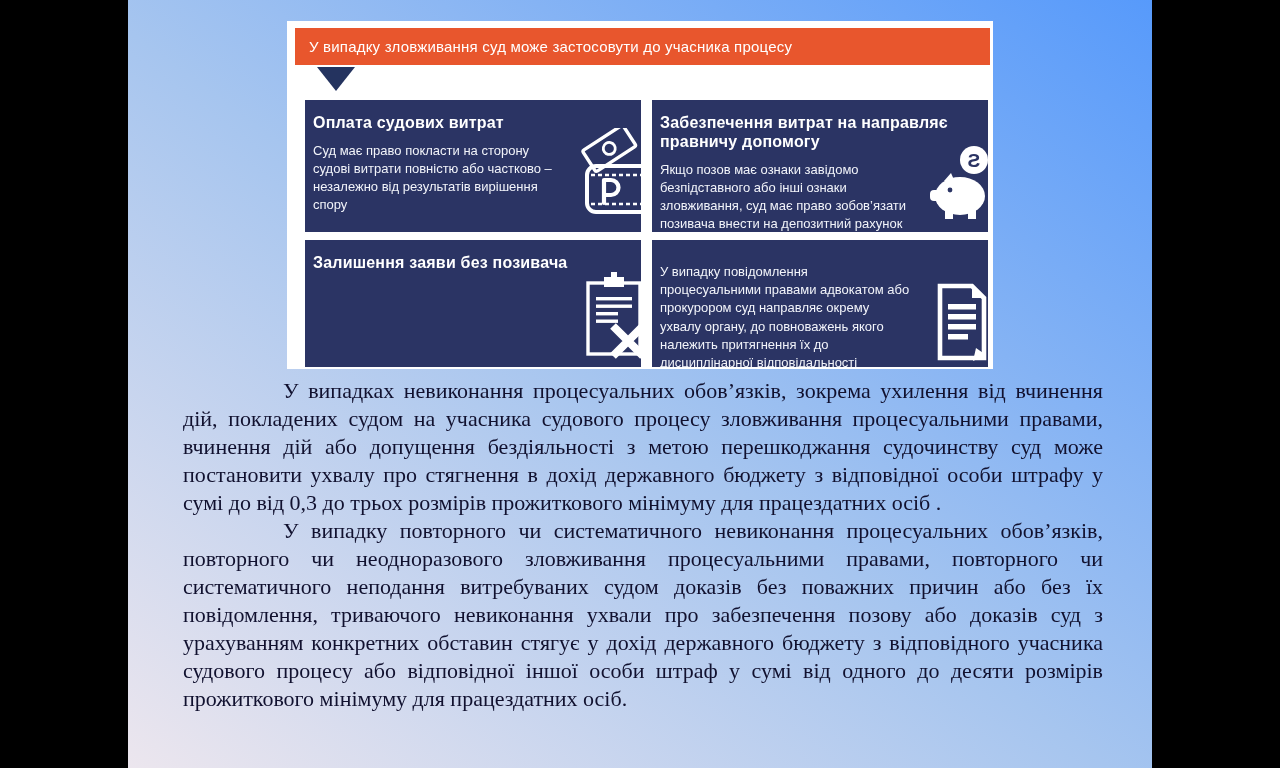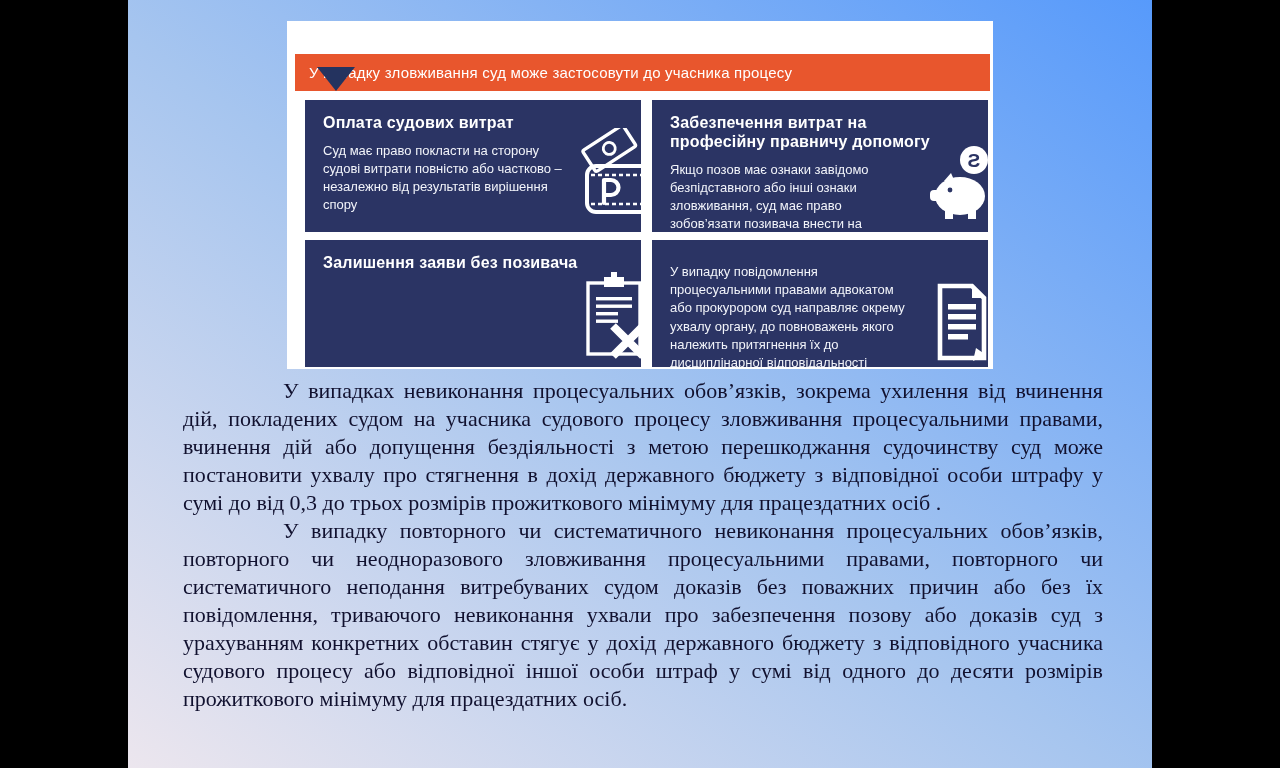--- a/index.html
+++ b/index.html
@@ -7,28 +7,28 @@
   .stage{position:relative;width:1280px;height:768px;overflow:hidden;background:#000;}
   .letterbox{position:absolute;top:0;width:128px;height:768px;background:#000;}
   .letterbox.left{left:0;}
   .letterbox.right{right:0;}
   .slide{position:absolute;left:128px;top:0;width:1024px;height:768px;
          background:linear-gradient(to top right,#ece6ee 0%,#a6c5ef 48%,#579afb 100%);}
   
   .panel{position:absolute;left:159px;top:21px;width:706px;height:348px;background:#ffffff;}
   .banner{position:absolute;left:8px;right:3px;top:7px;height:37px;background:#E8562D;
           color:#fff;font-size:15px;letter-spacing:.2px;line-height:37px;padding-left:14px;
-          white-space:nowrap;overflow:hidden;margin-top:26px;}
+          white-space:nowrap;overflow:hidden;}
   .pointer-triangle{position:absolute;left:30px;top:46px;width:0;height:0;
           border-left:19px solid transparent;border-right:19px solid transparent;
           border-top:24px solid #24335f;}
   .cards{position:absolute;left:18px;top:79px;width:683px;
          display:grid;grid-template-columns:336px 336px;grid-template-rows:132px 127px;
          column-gap:11px;row-gap:8px;}
-  .card{position:relative;background:#2B3464;color:#fff;padding:14px 16px 10px 18px;
+  .card{position:relative;background:#2B3464;color:#fff;padding:14px 16px 10px 8px;
         box-sizing:border-box;overflow:hidden;}
   .card-title{font-size:16px;font-weight:700;line-height:1.18;letter-spacing:.2px;padding-right:8px;}
   .card-body{font-size:13px;line-height:1.4;margin-top:9px;padding-right:62px;color:#f2f4fa;}
   .card-icon{position:absolute;right:-6px;}
   .icon-a{top:28px;} .icon-b{top:44px;} .icon-c{top:30px;} .icon-d{top:38px;}
   
   .maintext{position:absolute;left:55px;top:377px;width:920px;color:#11112f;
             font-family:"Liberation Serif",serif;font-size:22px;line-height:28px;
             text-align:justify;}
   .maintext p{margin:0;text-indent:100px;}
@@ -59,21 +59,21 @@
               </g>
               <rect x="8" y="38" width="66" height="46" rx="9" stroke="#fff" stroke-width="4"></rect>
               <line x1="12" y1="47" x2="72" y2="47" stroke="#fff" stroke-width="2.4" stroke-dasharray="4 3"></line>
               <line x1="12" y1="76" x2="72" y2="76" stroke="#fff" stroke-width="2.4" stroke-dasharray="4 3"></line>
               <path d="M25 52 v23 M25 52 h7 a7.5 7.5 0 0 1 0 15 h-7" stroke="#fff" stroke-width="4.2" stroke-linecap="round"></path>
             </svg>
           </span>
         </div>
 
         <div class="card">
-          <div class="card-title">Забезпечення витрат на професійну правничу допомогу</div>
+          <div class="card-title">Забезпечення витрат на направляє правничу допомогу</div>
           <div class="card-body">Якщо позов має ознаки завідомо безпідставного або інші ознаки зловживання, суд має право зобов’язати позивача внести на депозитний рахунок суду суму для відшкодування майбутніх витрат відповідача на професійну правничу допомогу та інших витрат</div>
           <span class="card-icon icon-b">
             <svg width="66" height="80" viewBox="0 0 66 80" fill="none" xmlns="http://www.w3.org/2000/svg">
               <circle cx="46" cy="16" r="14" fill="#fff"></circle>
               <text x="-46" y="23" transform="scale(-1,1)" fill="#2B3464" font-size="19" font-weight="bold" text-anchor="middle" font-family="Liberation Sans, sans-serif">S</text>
               <ellipse cx="32" cy="52" rx="25" ry="19" fill="#fff"></ellipse>
               <path d="M16 37 l7 -8 l4 9 z" fill="#fff"></path>
               <rect x="2" y="46" width="10" height="11" rx="4" fill="#fff"></rect>
               <rect x="17" y="66" width="8" height="9" fill="#fff"></rect>
               <rect x="40" y="66" width="8" height="9" fill="#fff"></rect>

